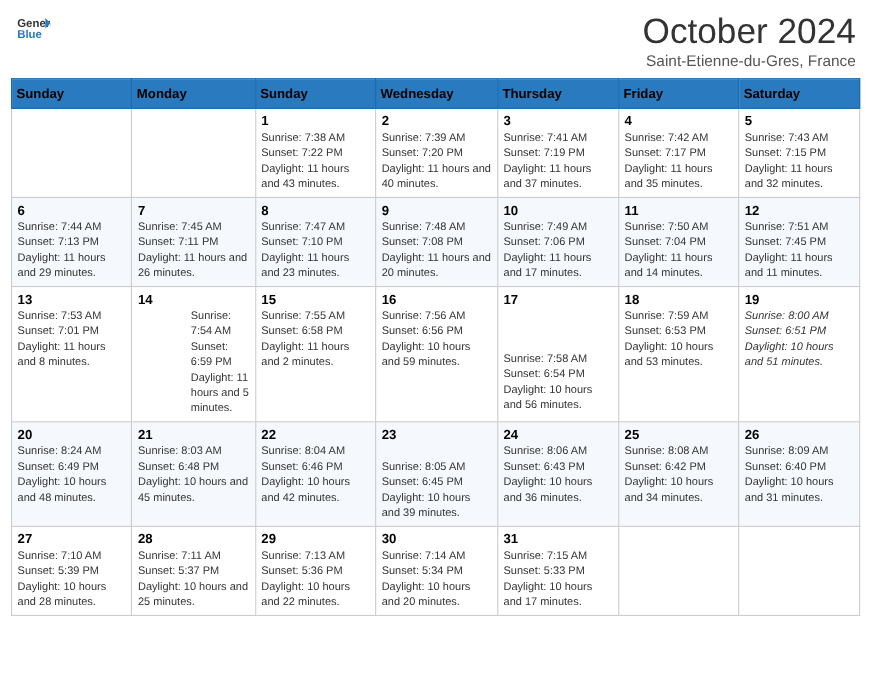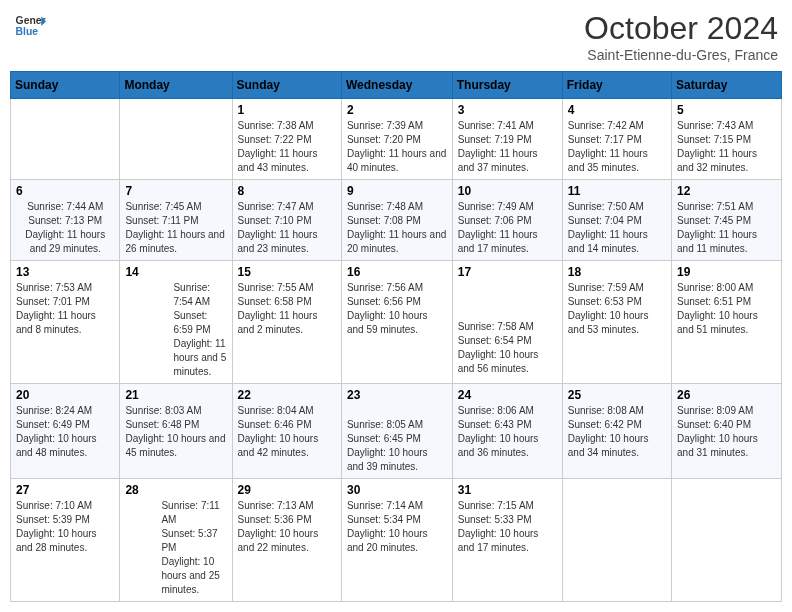--- a/index.html
+++ b/index.html
@@ -138,21 +138,21 @@
         <td>
           <span class="day-number">5</span>
           <div class="day-info" style="white-space: pre-line;">Sunrise: 7:43 AM
 Sunset: 7:15 PM
 Daylight: 11 hours and 32 minutes.</div>
         </td>
       </tr>
       <tr>
         <td>
           <span class="day-number">6</span>
-          <div class="day-info" style="white-space: pre-line; text-align: center;">Sunrise: 7:44 AM
+          <div class="day-info" style="white-space: pre-line;">Sunrise: 7:44 AM
 Sunset: 7:13 PM
 Daylight: 11 hours and 29 minutes.</div>
         </td>
         <td>
           <span class="day-number">7</span>
           <div class="day-info" style="white-space: pre-line;">Sunrise: 7:45 AM
 Sunset: 7:11 PM
 Daylight: 11 hours and 26 minutes.</div>
         </td>
         <td>
@@ -218,21 +218,21 @@
 Daylight: 10 hours and 56 minutes.</div>
         </td>
         <td>
           <span class="day-number">18</span>
           <div class="day-info" style="white-space: pre-line;">Sunrise: 7:59 AM
 Sunset: 6:53 PM
 Daylight: 10 hours and 53 minutes.</div>
         </td>
         <td>
           <span class="day-number">19</span>
-          <div class="day-info" style="white-space: pre-line;">Sunrise: 8:00 AM
+          <div class="day-info" style="white-space: pre-line; font-style: italic;">Sunrise: 8:00 AM
 Sunset: 6:51 PM
 Daylight: 10 hours and 51 minutes.</div>
         </td>
       </tr>
       <tr>
         <td>
           <span class="day-number">20</span>
           <div class="day-info" style="white-space: pre-line;">Sunrise: 8:24 AM
 Sunset: 6:49 PM
 Daylight: 10 hours and 48 minutes.</div>
@@ -276,21 +276,21 @@
       </tr>
       <tr>
         <td>
           <span class="day-number">27</span>
           <div class="day-info" style="white-space: pre-line;">Sunrise: 7:10 AM
 Sunset: 5:39 PM
 Daylight: 10 hours and 28 minutes.</div>
         </td>
         <td>
           <span class="day-number">28</span>
-          <div class="day-info" style="white-space: pre-line; margin-left: 36px;">Sunrise: 7:11 AM
+          <div class="day-info" style="white-space: pre-line;">Sunrise: 7:11 AM
 Sunset: 5:37 PM
 Daylight: 10 hours and 25 minutes.</div>
         </td>
         <td>
           <span class="day-number">29</span>
           <div class="day-info" style="white-space: pre-line;">Sunrise: 7:13 AM
 Sunset: 5:36 PM
 Daylight: 10 hours and 22 minutes.</div>
         </td>
         <td>

